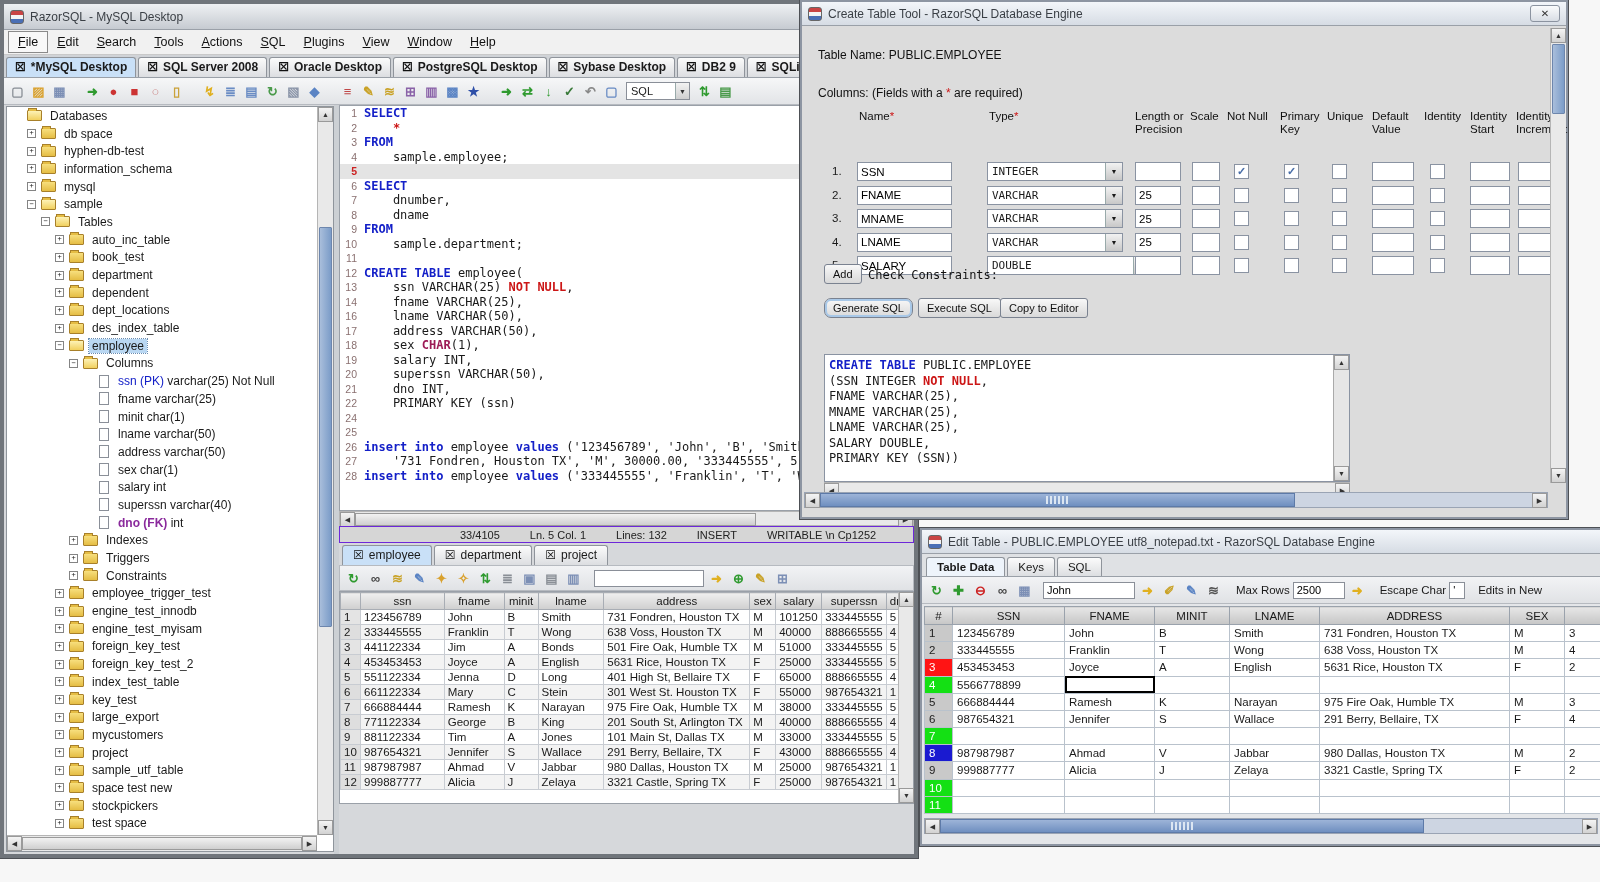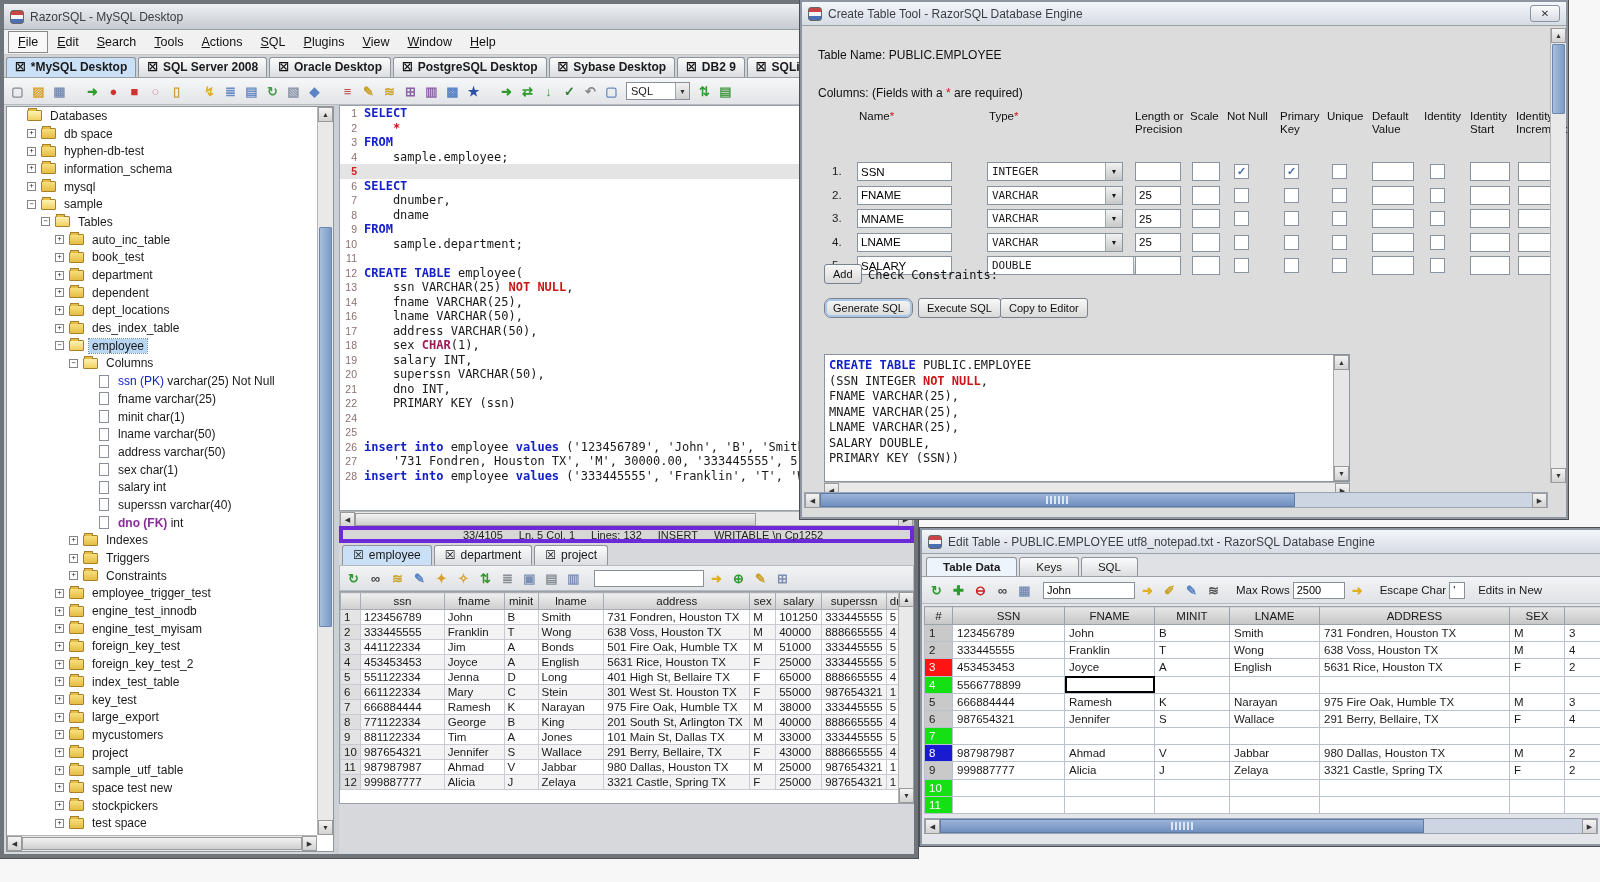--- a/index.html
+++ b/index.html
@@ -70,22 +70,22 @@
   
   #editor{position:absolute;left:335px;top:0;right:0;height:406px;background:#fff;border:1px solid #9aa0a8;overflow:hidden}
   .ed-line{display:flex;height:14.5px;line-height:14.5px;font-size:12px;white-space:pre}
   .ed-line.cur{background:#e4e4e4}
   .gut{width:24px;text-align:right;padding-right:7px;color:#8a7070;font-size:10.5px;flex:none}
   .gut.curnum{color:#cc2222;font-weight:bold}
   .k{color:#1420c8;font-weight:bold}
   .r{color:#cc1616;font-weight:bold}
   .m{color:#9c1a55;font-weight:bold}
   #editor-hscroll{position:absolute;left:335px;right:0;top:406px;height:15px;background:#e9e9e9;border:1px solid #b5b5b5;display:flex}
-  #editor-status{position:absolute;left:335px;right:0;top:421px;height:17px;background:#d6d6d6;border:4px solid #6d28d9;
-    display:flex;align-items:center;gap:16px;padding-left:120px;font-size:11px;color:#222}
+  #editor-status{position:absolute;left:335px;right:0;top:421px;height:17px;background:#d6d6d6;border:1px solid #6d28d9;
+    display:flex;align-items:center;gap:30px;padding-left:120px;font-size:11px;color:#222}
 
   
   #res-tabs{position:absolute;left:335px;top:438px;height:22px;right:0;display:flex;align-items:flex-end;gap:2px;padding-left:3px}
   .res-tab{display:flex;align-items:center;gap:5px;padding:2px 10px 3px;border:1px solid #8f949b;border-bottom:none;
     border-radius:3px 3px 0 0;background:linear-gradient(#fbfbfb,#dcdee1);font-size:12px}
   .res-tab.active{background:#c9e0f7}
   #res-toolbar{position:absolute;left:335px;top:460px;height:26px;right:0;background:linear-gradient(#f2f3f5,#e0e2e5);
     border:1px solid #b6bac0;display:flex;align-items:center;gap:3px;padding:0 4px}
   .search-input{height:17px;border:1px solid #8a8f98;background:#fff;font-size:11px;padding:0 3px}
   #res-grid{position:absolute;left:335px;top:486px;right:0;height:213px;background:#fff;border:1px solid #9aa0a8}
@@ -122,21 +122,21 @@
   #ct-sql .code{position:absolute;left:4px;top:3px;right:20px;bottom:0;font-size:12px;line-height:15.5px;white-space:pre}
   #ct-sql .vs{position:absolute;top:0;right:0;width:16px;bottom:0;background:#e6e6e6;border-left:1px solid #aaa}
   .bluescroll{position:absolute;height:16px;background:#cdd5e2;border:1px solid #9aa4b4;display:flex}
   .bthumb{margin:0;height:14px;background:linear-gradient(#9db4d8,#6f8fc0);border:1px solid #5d7aa8;
     display:flex;align-items:center;justify-content:center}
   .grip{width:22px;height:8px;background:repeating-linear-gradient(90deg,#dce6f2 0 2px,transparent 2px 4px)}
 
   
   #et-tabs{position:absolute;left:0;top:24px;height:23px;right:0;background:#dfe1e4;display:flex;align-items:flex-end;
     gap:2px;padding-left:4px;border-bottom:1px solid #9aa0a8}
-  .et-tab{padding:3px 16px;border:1px solid #8f949b;border-bottom:none;border-radius:3px 3px 0 0;
+  .et-tab{padding:3px 10px;border:1px solid #8f949b;border-bottom:none;border-radius:3px 3px 0 0;
     background:linear-gradient(#fbfbfb,#dcdee1);font-size:11.5px}
   .et-tab.active{background:#eef4fb;font-weight:bold}
   #et-toolbar{position:absolute;left:0;top:47px;height:27px;right:0;background:linear-gradient(#f2f3f5,#e0e2e5);
     border-bottom:1px solid #b6bac0;display:flex;align-items:center;gap:3px;padding:0 5px;white-space:nowrap}
   .et-lbl{font-size:11.5px;margin-left:10px}
   #et-grid{position:absolute;left:2px;top:76px;width:676px;height:208px;background:#fff}
   #et-grid td,#et-grid th{border:1px solid #b9c2cc;font-size:11.5px;height:16px;padding:0 4px;overflow:hidden;
     white-space:nowrap;text-align:left;font-weight:normal}
   #et-grid th{background:linear-gradient(#e6e6e6,#c6c6c6);border-color:#9aa2ac;text-align:center;height:18px}
   td.rh{background:#c9c9c9;border-color:#9aa2ac;color:#222}

